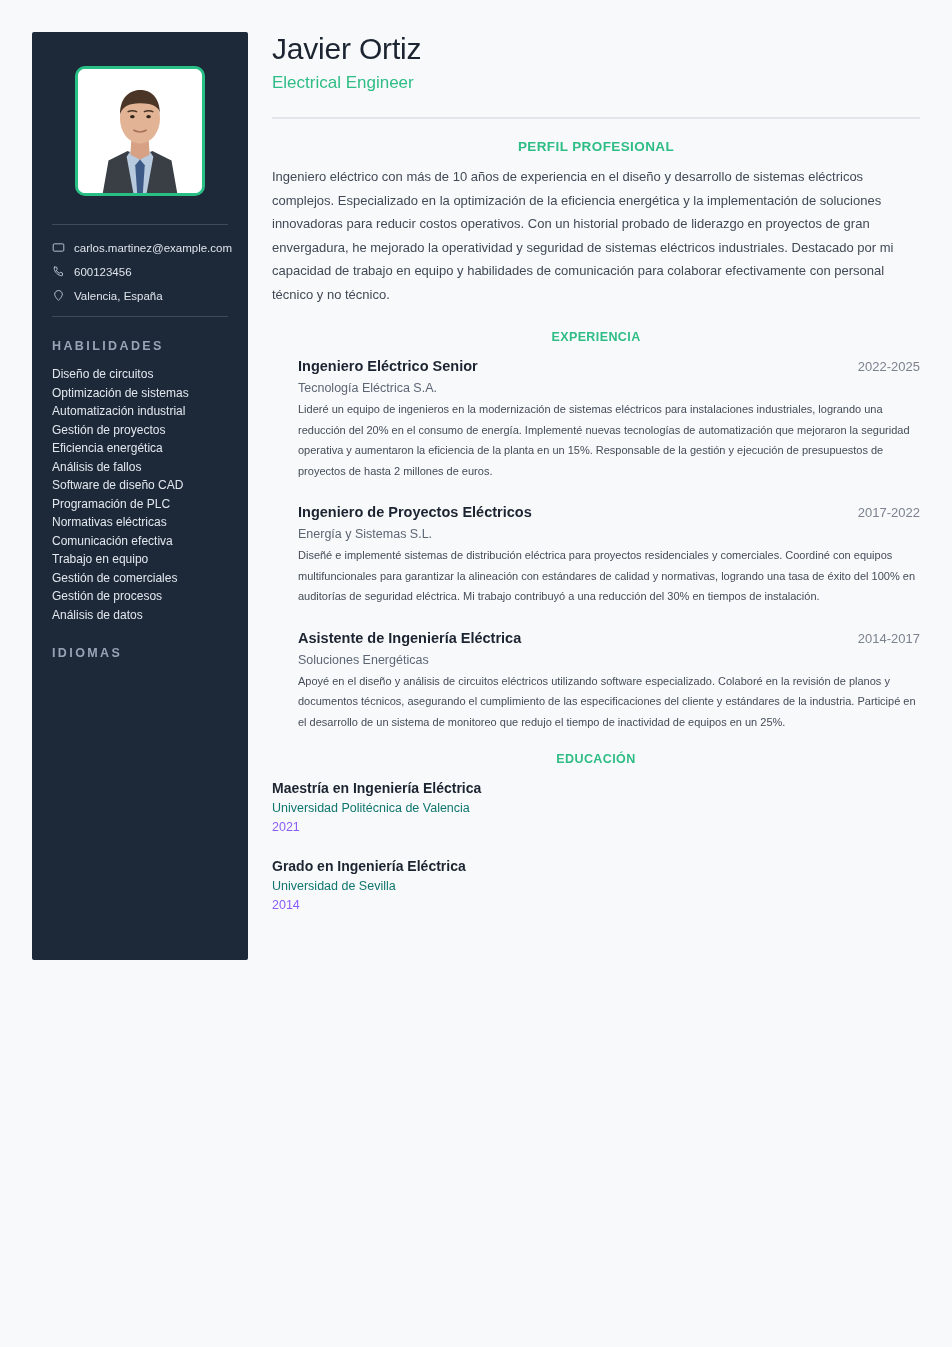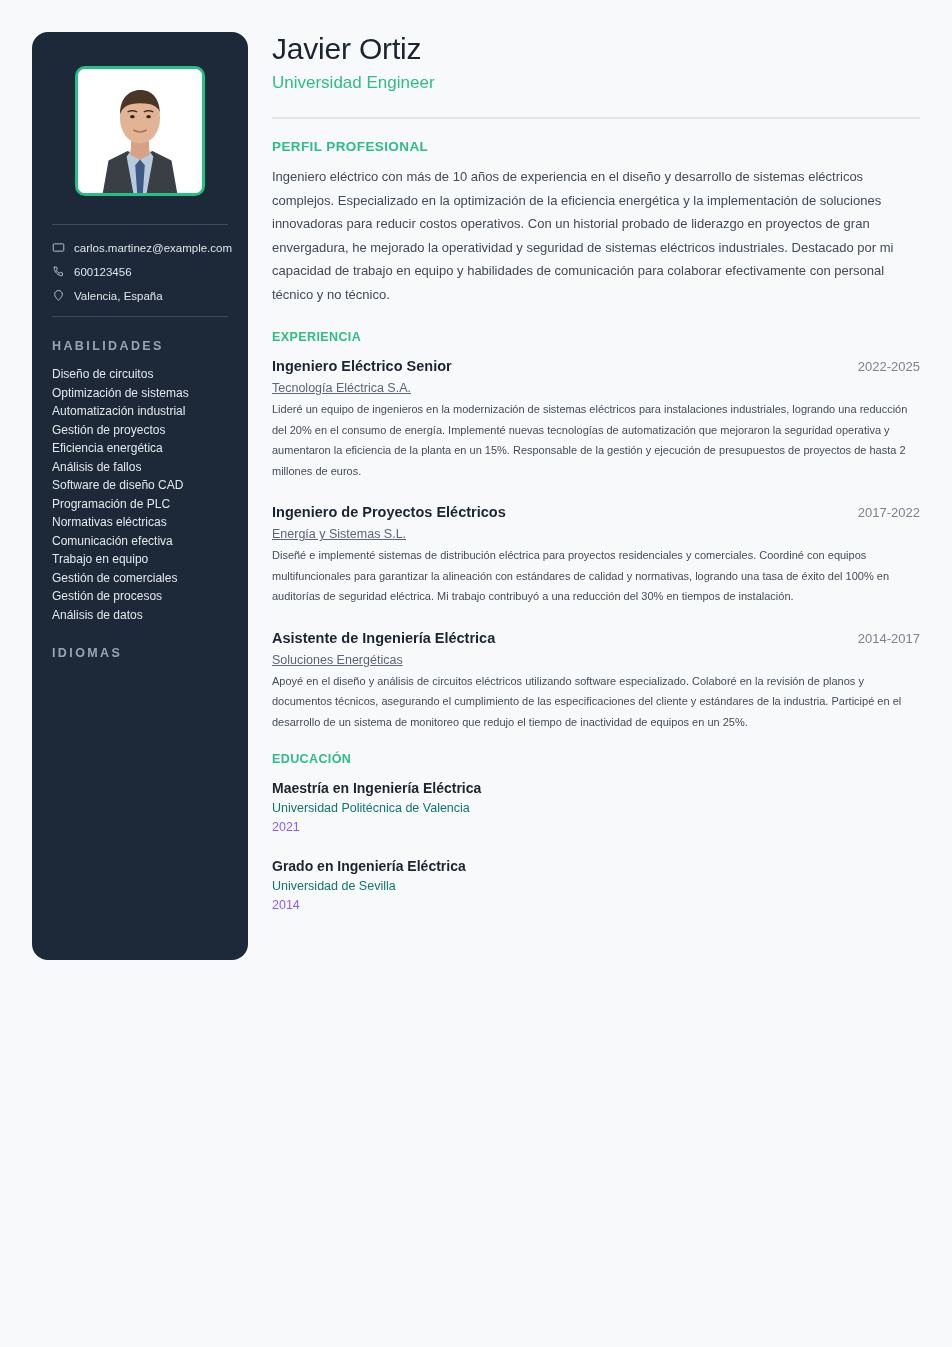--- a/index.html
+++ b/index.html
@@ -9,21 +9,21 @@
     font-family:"Liberation Sans", sans-serif;
     -webkit-font-smoothing:antialiased;
   }
   .page { position:relative; width:952px; height:1347px; background:#f8f9fb; }
 
   
   .sidebar {
     position:absolute; left:32px; top:32px;
     width:216px; height:928px;
     background:#1d2939;
-    border-radius:16px;
+    border-radius:2px;
     padding:22px 18px 0 18px;
   }
   .photo-frame {
     width:130px; height:130px;
     margin:12px auto 0 auto;
     border:3px solid #28bf85;
     border-radius:10px;
     background:#ffffff;
     overflow:hidden;
     position:relative;
@@ -84,43 +84,44 @@
   .hr {
     height:2px; background:#e2e5ea;
     margin:22px 0 20px 0;
   }
   .sec-title {
     color:#2ebd85;
     font-size:13.5px;
     font-weight:bold;
     letter-spacing:0.4px;
     margin-bottom:11px;
+    text-align:center;
   }
   .sec-title.small { font-size:12.5px; }
   .profile-text {
     font-size:13px;
     line-height:23.5px;
     color:#414a56;
   }
 
   .block-gap { height:24px; }
 
-  .item { margin-bottom:20px; }
+  .item { margin-bottom:20px;margin-left:26px; }
   .item-head {
     display:flex; align-items:baseline; justify-content:space-between;
   }
   .item-title {
     font-size:14.5px; font-weight:bold; color:#1b2430;
     line-height:22px;
   }
   .item-date {
     font-size:13px; color:#7b838f; white-space:nowrap; padding-left:12px;
   }
   .item-org {
-    font-size:12.5px; color:#5d6675; line-height:20px; margin-top:1px;text-decoration:underline;
+    font-size:12.5px; color:#5d6675; line-height:20px; margin-top:1px;
   }
   .item-desc {
     font-size:11px; color:#444c58; line-height:20.5px; margin-top:1px;
   }
   .edu-item { margin-bottom:18px; }
   .edu-title { font-size:14px; font-weight:bold; color:#1b2430; line-height:22px; }
   .edu-org { font-size:12.5px; color:#0f766e; line-height:19px; }
   .edu-year { font-size:12.5px; color:#8b5cf6; line-height:19px; }
 </style>
 </head>
@@ -209,21 +210,21 @@
       <li>Análisis de datos</li>
     </ul>
 
     <div class="side-heading">IDIOMAS</div>
 
   </aside>
 
   <main class="main">
 
     <h1 class="name">Javier Ortiz</h1>
-    <div class="subtitle">Universidad Engineer</div>
+    <div class="subtitle">Electrical Engineer</div>
 
     <div class="hr"></div>
 
     <section>
       <div class="sec-title">PERFIL PROFESIONAL</div>
       <p class="profile-text">Ingeniero eléctrico con más de 10 años de experiencia en el diseño y desarrollo de sistemas eléctricos complejos. Especializado en la optimización de la eficiencia energética y la implementación de soluciones innovadoras para reducir costos operativos. Con un historial probado de liderazgo en proyectos de gran envergadura, he mejorado la operatividad y seguridad de sistemas eléctricos industriales. Destacado por mi capacidad de trabajo en equipo y habilidades de comunicación para colaborar efectivamente con personal técnico y no técnico.</p>
     </section>
 
     <div class="block-gap"></div>
 

